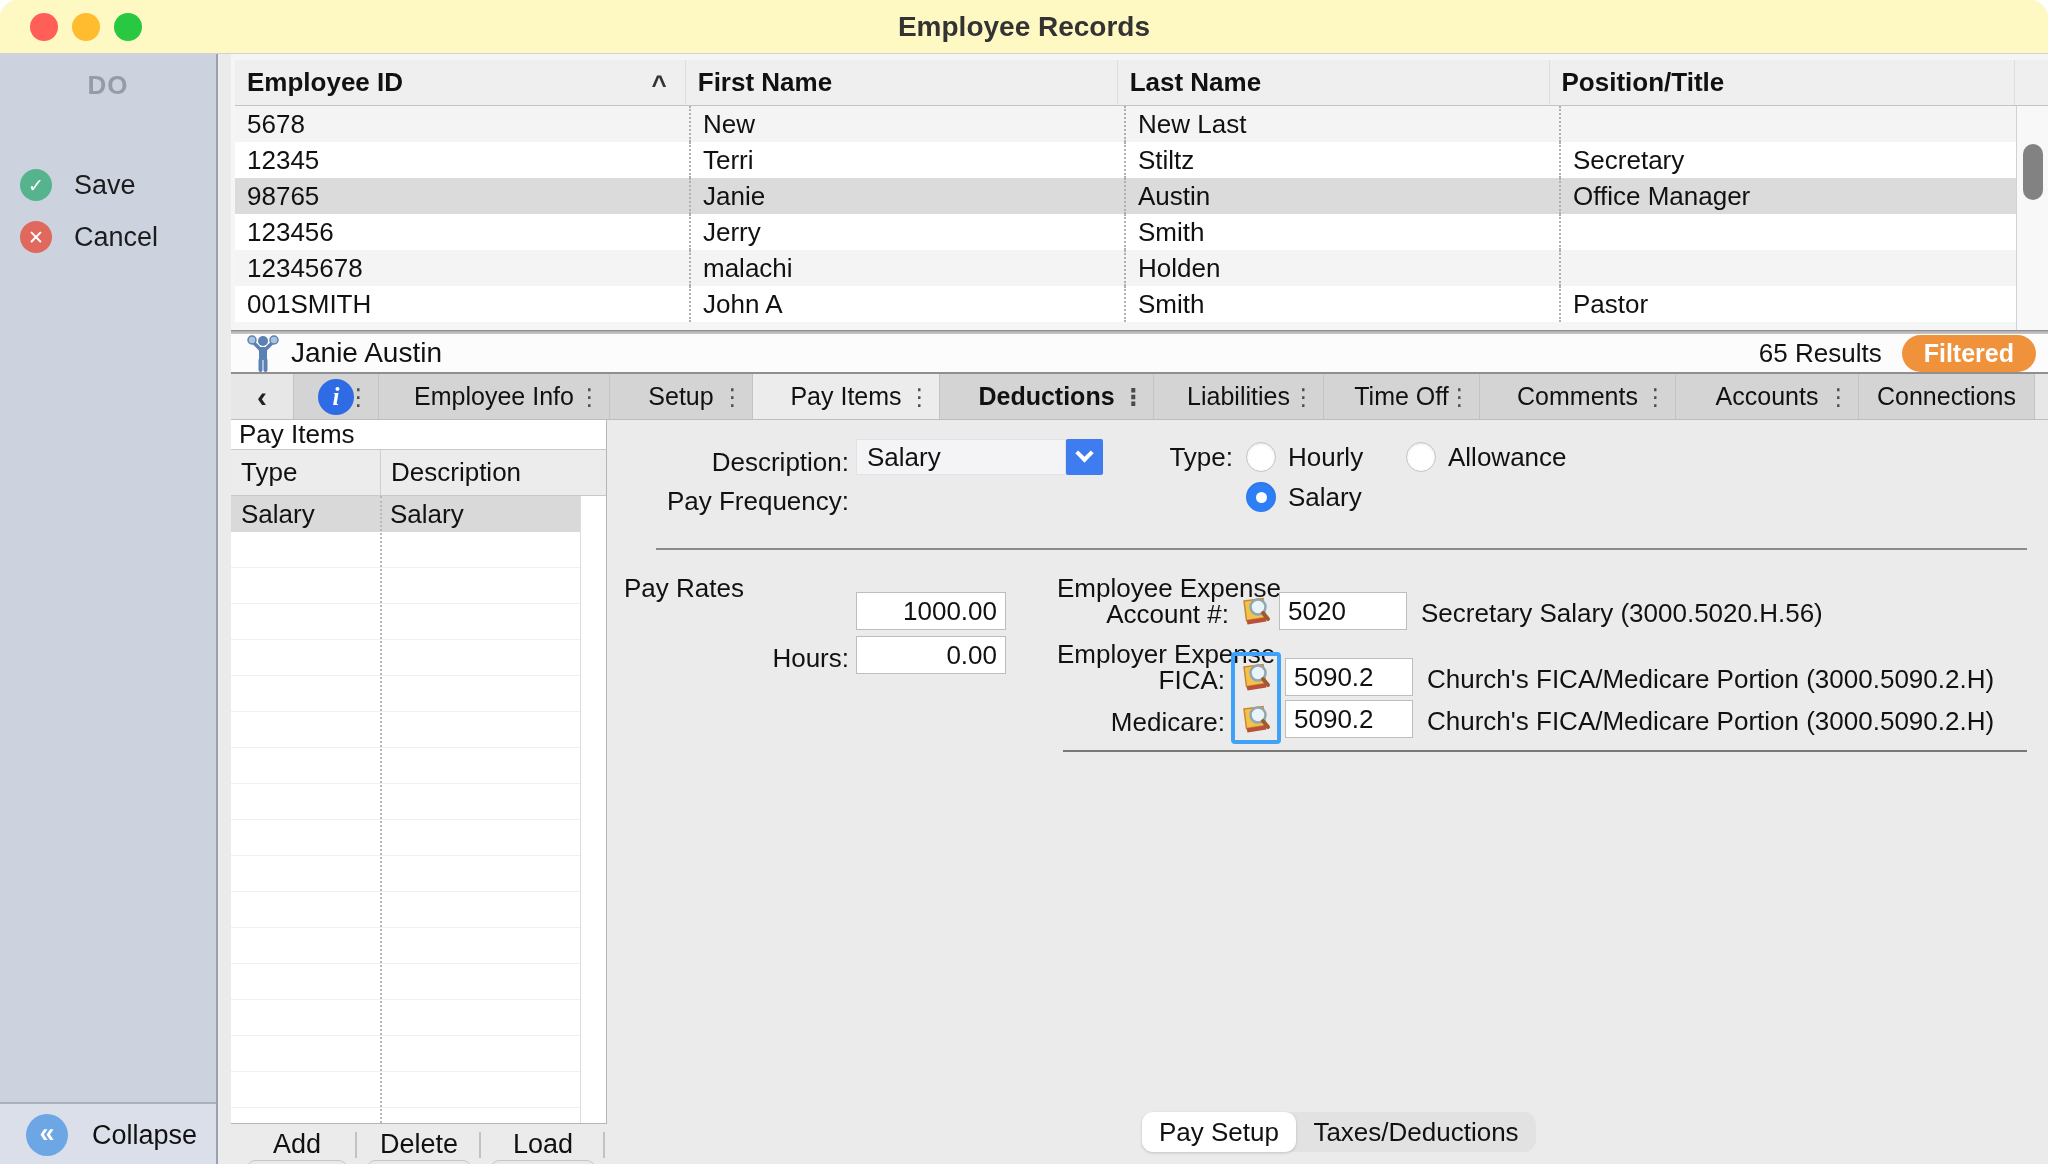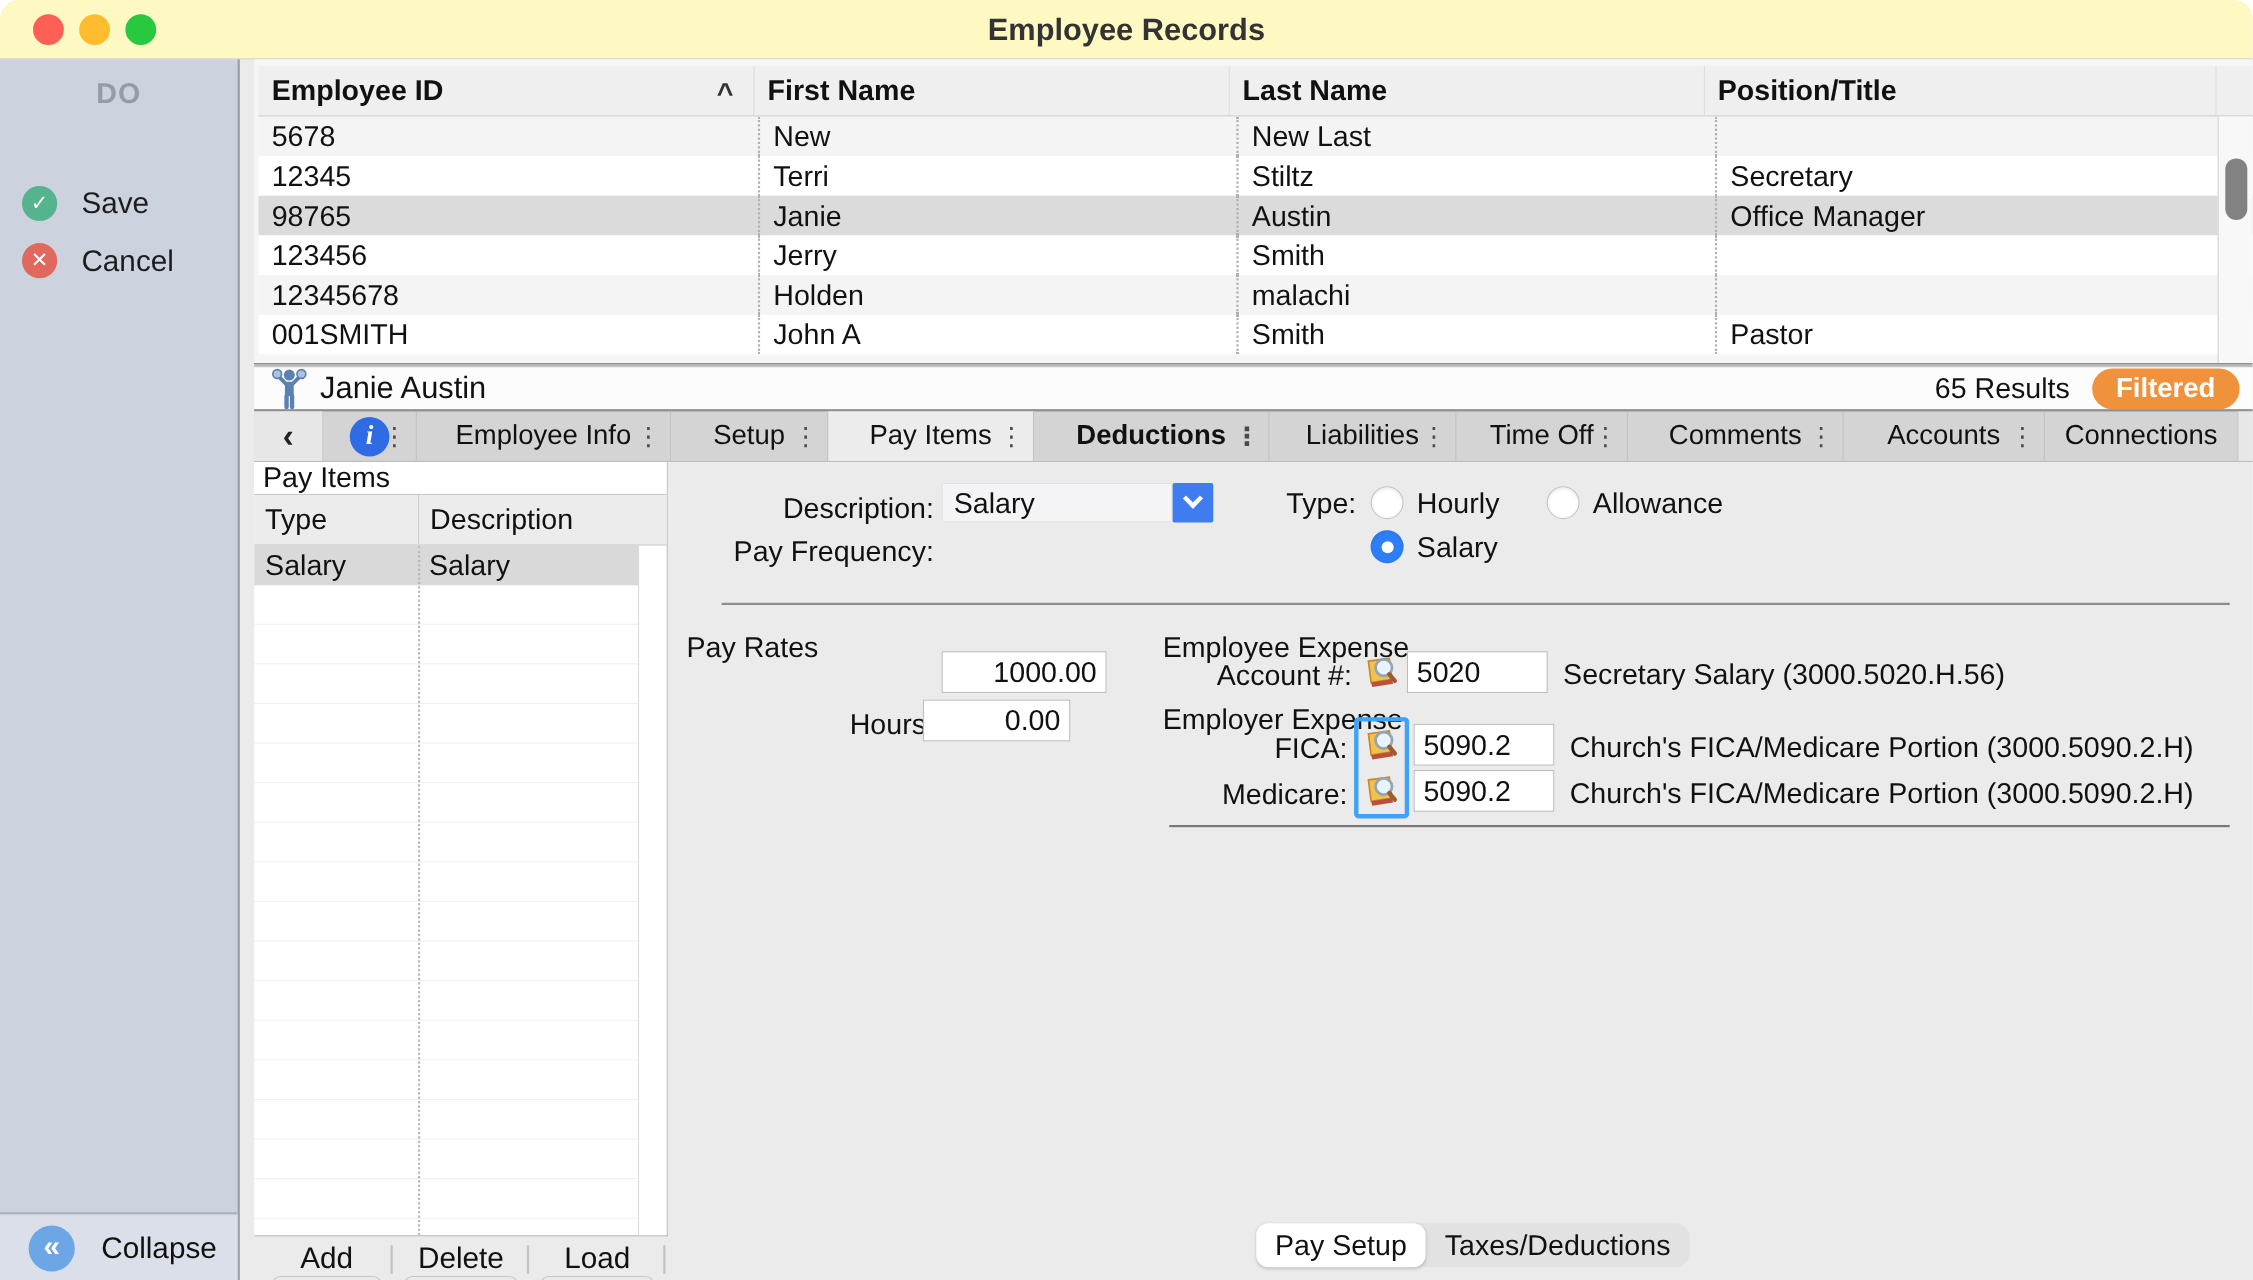--- a/index.html
+++ b/index.html
@@ -164,22 +164,22 @@
           <div class="td" style="width:469px;">Office Manager</div>
         </div>
         <div class="trow">
           <div class="td" style="width:454px;">123456</div>
           <div class="td" style="width:435px;">Jerry</div>
           <div class="td" style="width:435px;">Smith</div>
           <div class="td" style="width:469px;"></div>
         </div>
         <div class="trow alt">
           <div class="td" style="width:454px;">12345678</div>
+          <div class="td" style="width:435px;">malachi</div>
           <div class="td" style="width:435px;">Holden</div>
-          <div class="td" style="width:435px;">malachi</div>
           <div class="td" style="width:469px;"></div>
         </div>
         <div class="trow">
           <div class="td" style="width:454px;">001SMITH</div>
           <div class="td" style="width:435px;">John A</div>
           <div class="td" style="width:435px;">Smith</div>
           <div class="td" style="width:469px;">Pastor</div>
         </div>
         <div class="vtrack">
           <div class="vthumb"></div>
@@ -314,21 +314,21 @@
         <span class="radio" style="left:1175px;top:22px;"></span>
         <span class="rlabel" style="left:1217px;top:22px;">Allowance</span>
         <span class="radio on" style="left:1015px;top:62px;"></span>
         <span class="rlabel" style="left:1057px;top:62px;">Salary</span>
 
         <div class="hsep" style="left:425px;top:128px;width:1371px;"></div>
 
         <div class="fheading" style="left:393px;top:153px;">Pay Rates</div>
         <input class="tfield num" style="left: 625px; top: 172px; width: 150px;" value="1000.00">
         <div class="flabel" style="left:350px;top:219px;width:268px;line-height:38px;">Hours:</div>
-        <input class="tfield num" style="left: 608px; top: 216px; width: 134px;" value="0.00">
+        <input class="tfield num" style="left: 625px; top: 216px; width: 150px;" value="0.00">
 
         <div class="fheading" style="left:826px;top:153px;">Employee Expense</div>
         <div class="flabel" style="left:800px;top:175px;width:198px;line-height:38px;">Account #:</div>
         <svg class="acct-ic" style="left:1008px;top:174px;" viewBox="0 0 34 34">
           <path d="M5 7 L24 4.5 L26.5 23.5 L7.5 26.5 Z" fill="#f2c14e" stroke="#c9882a" stroke-width="1.5"></path>
           <path d="M7.5 26.5 L26.5 23.5 L27.5 27.5 L8.5 30.5 Z" fill="#b8503c"></path>
           <circle cx="19" cy="13" r="7.5" fill="#e8f3fa" stroke="#90a6b2" stroke-width="2.5"></circle>
           <line x1="24" y1="19" x2="29" y2="25" stroke="#a05a30" stroke-width="4" stroke-linecap="round"></line>
         </svg>
         <input class="tfield" style="left: 1048px; top: 172px; width: 128px;" value="5020">

